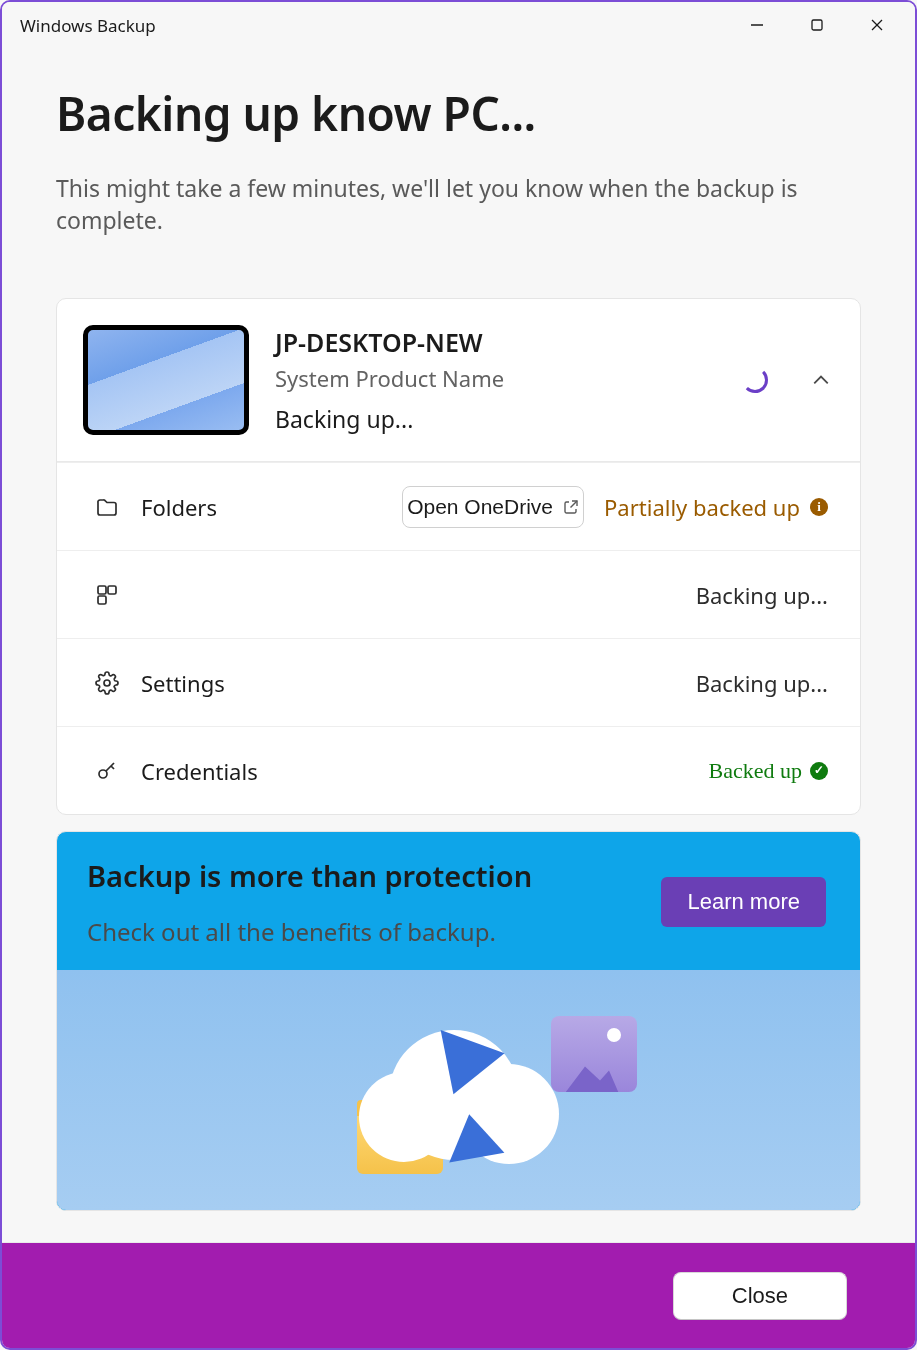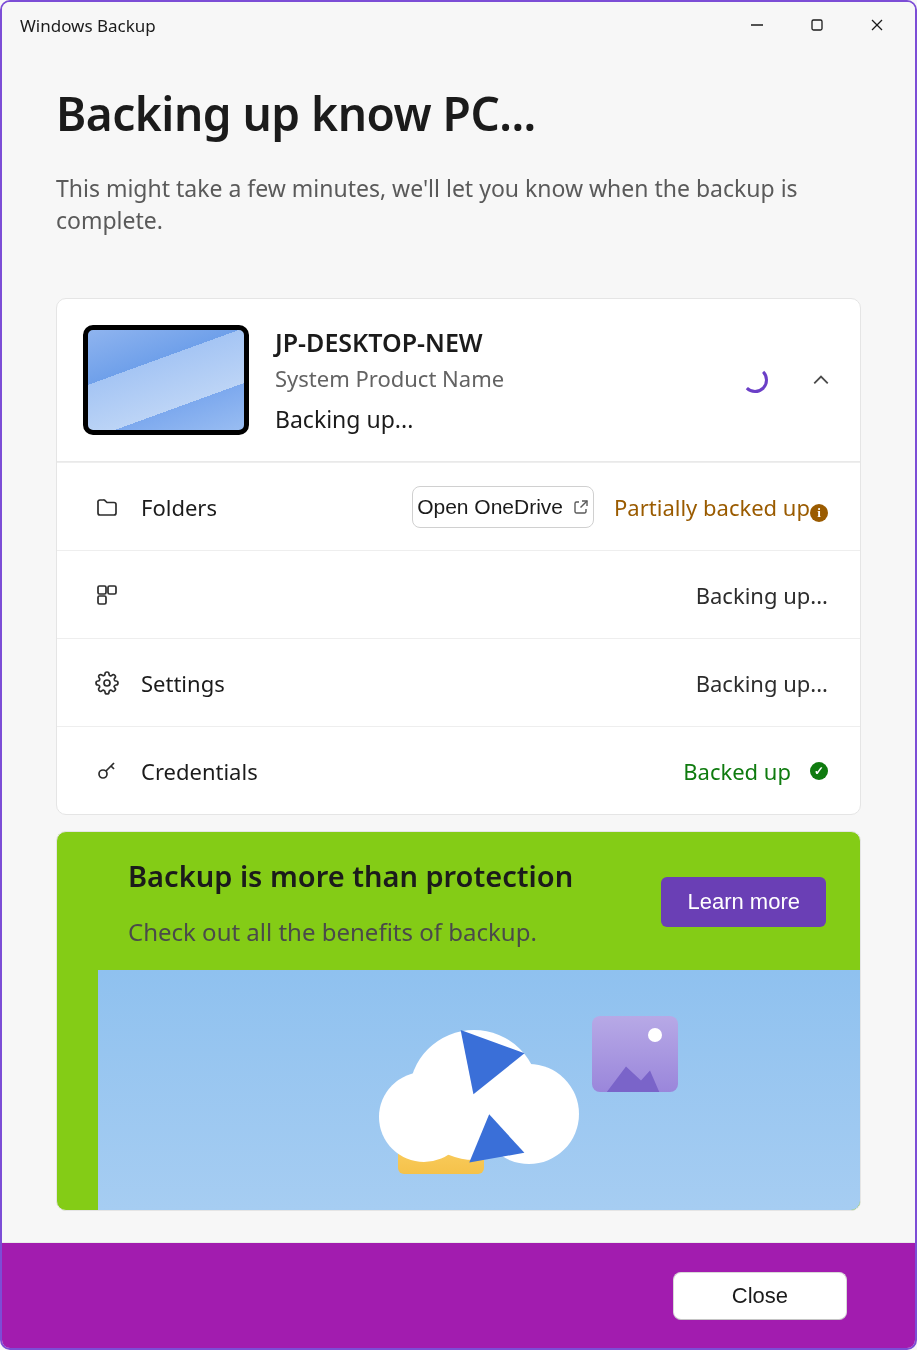--- a/index.html
+++ b/index.html
@@ -108,22 +108,22 @@
   .row .icon {
     width: 46px;
     display: flex; align-items: center;
     color: #2d2d2d;
     flex-shrink: 0;
   }
   .row .icon svg { width: 24px; height: 24px; }
   .row .label { color: #1b1b1b; width: 170px; flex-shrink: 0; }
   .row .spacer { flex: 1; }
   .row .status { color: #2d2d2d; }
-  .status.warn { color: #9a5b00; display: flex; align-items: flex-end; }
-  .status.ok { color: #0f7b0f; display: flex; align-items: center; gap: 19px; }
+  .status.warn { color: #9a5b00; display: flex; align-items: center; gap: 10px; }
+  .status.ok { color: #0f7b0f; display: flex; align-items: center; gap: 8px; font-family: Liberation Serif, serif; }
   .badge-i {
     width: 18px; height: 18px; border-radius: 50%;
     background: #9a5b00; color: #fff;
     display: flex; align-items: center; justify-content: center;
     font-size: 13px; font-weight: 700;
     font-family: Georgia, serif;
   }
   .badge-check {
     width: 18px; height: 18px; border-radius: 50%;
     background: #0f7b0f; color: #fff;
@@ -141,25 +141,24 @@
     display: inline-flex;
     align-items: center;
     gap: 10px;
     margin-right: 20px;
   }
   .open-onedrive svg { width: 16px; height: 16px; color: #5a5a5a; }
 
   
   .promo-card {
     margin-top: 16px;
-    background: #84cc16;
+    background: #0ea5e9;
     border: 1px solid #e5e5e5;
     border-radius: 10px;
     overflow: hidden;
-    padding-left: 41px;
   }
   .promo-top {
     display: flex;
     align-items: center;
     padding: 24px 34px 22px 30px;
     gap: 24px;
   }
   .promo-text { flex: 1; }
   .promo-title { font-size: 29px; font-weight: 600; color: #1b1b1b; }
   .promo-sub { font-size: 24px; color: #4a4a4a; margin-top: 20px; }

